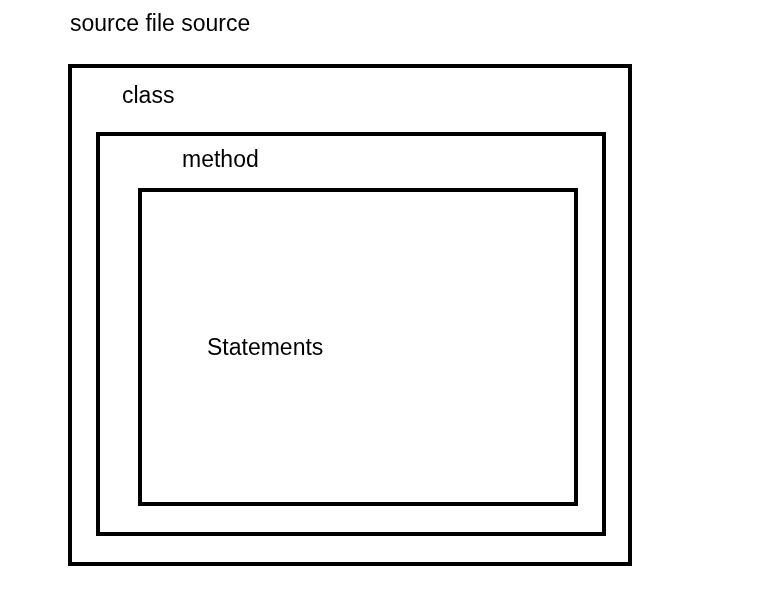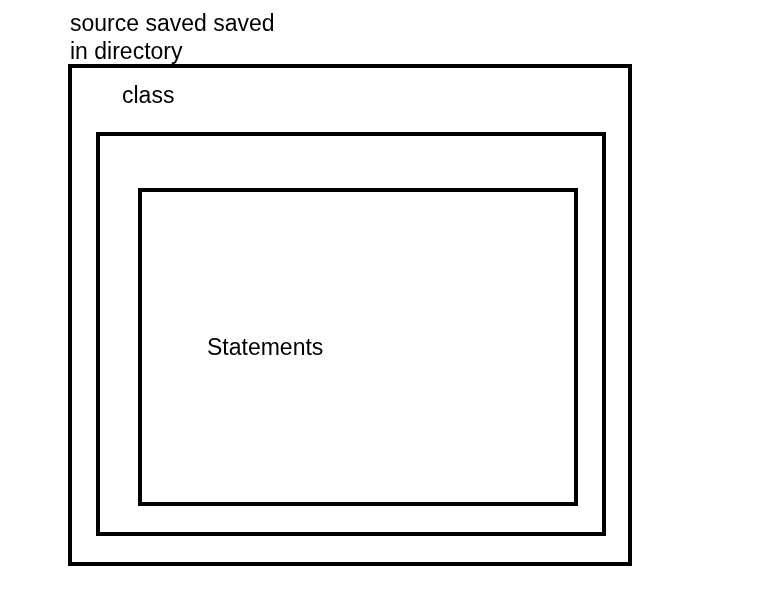--- a/index.html
+++ b/index.html
@@ -62,26 +62,26 @@
       align-items: center;
     }
     .statements-label {
       margin-left: 65px;
     }
   </style>
 </head>
 <body>
 
 <div class="top-label">
-  <span>source saved saved</span><br>
-  <span>in directory</span>
+  <span>source file source</span><br>
 </div>
 
 <div class="outer-box">
   <span class="class-label">class</span>
 
   <div class="middle-box">
+    <span class="method-label">method</span>
 
     <div class="inner-box">
       <span class="statements-label">Statements</span>
     </div>
   </div>
 </div>
 
 </body></html>

